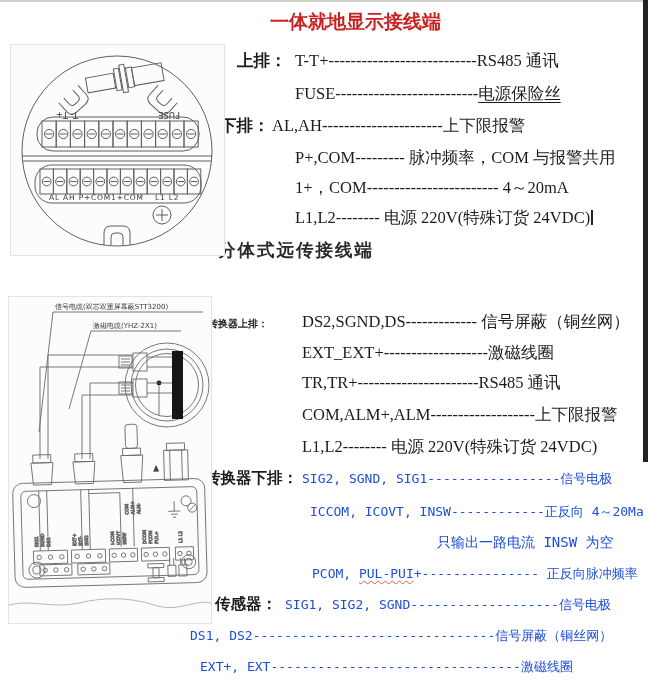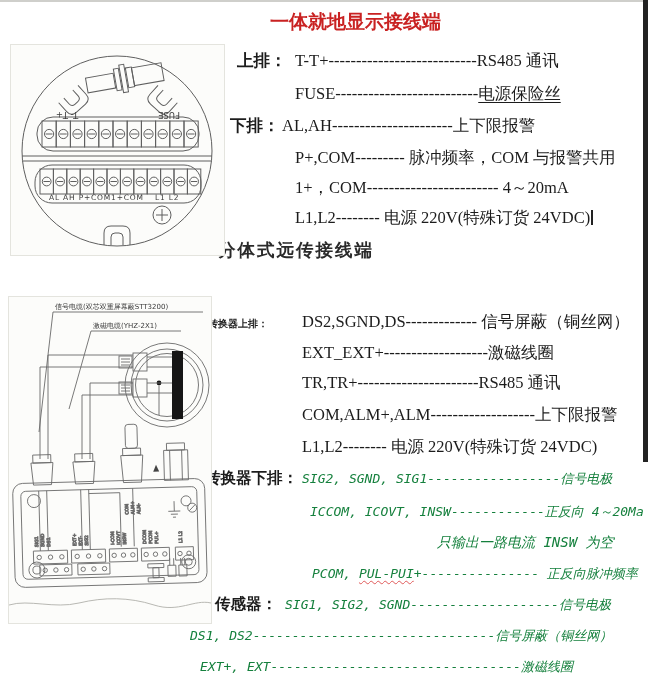--- a/index.html
+++ b/index.html
@@ -3,21 +3,21 @@
 <meta charset="utf-8">
 <style>
   html,body{margin:0;padding:0;}
   body{
     position:relative;width:648px;height:684px;overflow:hidden;
     background:#ffffff;color:#1c1c1c;
     font-family:"Liberation Serif","DejaVu Serif",serif;
   }
   .row{position:absolute;white-space:nowrap;font-size:16.5px;}
   .lbl{font-weight:bold;display:inline-block;}
-  .mono{font-family:"DejaVu Sans Mono","Liberation Mono",monospace;font-size:13px;color:#15803d;font-style:italic;}
+  .mono{font-family:"DejaVu Sans Mono","Liberation Mono",monospace;font-size:13px;color:#1d4ed8;}
   .u{text-decoration:underline;text-underline-offset:3px;}
   .wavy{text-decoration:underline;text-decoration-style:wavy;text-decoration-color:#e05a5a;text-decoration-thickness:1px;text-underline-offset:2px;}
   .caret{display:inline-block;width:1.5px;height:15px;background:#222;vertical-align:-2px;margin-left:1px;}
   #title{position:absolute;left:270px;top:9px;font-size:19px;font-weight:bold;color:#c92222;text-underline-offset:4px;}
   #sub{position:absolute;left:218px;top:238px;font-size:17.5px;letter-spacing:2px;color:#2a2a2a;font-weight:bold;}
   .fig{position:absolute;background:#fcfcfa;border:1px solid #e4e4de;}
   svg{display:block;}
   svg text{font-family:"DejaVu Sans","Liberation Sans",sans-serif;fill:#3a3a3a;}
   .edge-top{position:absolute;left:0;top:0;width:648px;height:2px;background:#cfcfcb;}
   .edge-right{position:absolute;right:0;top:0;width:5px;height:462px;background:#222;}
@@ -29,21 +29,21 @@
 <div class="edge-right"></div>
 
 <div id="title">一体就地显示接线端</div>
 
 <div class="row" style="left:237px;top:50px">
   <span class="lbl" style="width:58px">上排：</span><span>T-T+</span><span class="dash">---------------------------</span><span>RS485 通讯</span>
 </div>
 <div class="row" style="left:295px;top:83px">
   <span>FUSE</span><span class="dash">--------------------------</span><span class="u">电源保险丝</span>
 </div>
-<div class="row" style="left:230px;top:115px">
+<div class="row" style="left:220px;top:115px">
   <span class="lbl" style="width:52px">下排：</span><span>AL,AH</span><span class="dash">----------------------</span><span>上下限报警</span>
 </div>
 <div class="row" style="left:295px;top:147px">
   <span>P+,COM</span><span class="dash">---------</span><span> 脉冲频率，COM 与报警共用</span>
 </div>
 <div class="row" style="left:295px;top:177px">
   <span>1+，COM</span><span class="dash">------------------------</span><span> 4～20mA</span>
 </div>
 <div class="row" style="left:295px;top:207px">
   <span>L1,L2</span><span class="dash">--------</span><span> 电源 220V(特殊订货 24VDC)</span><span class="caret"></span>

